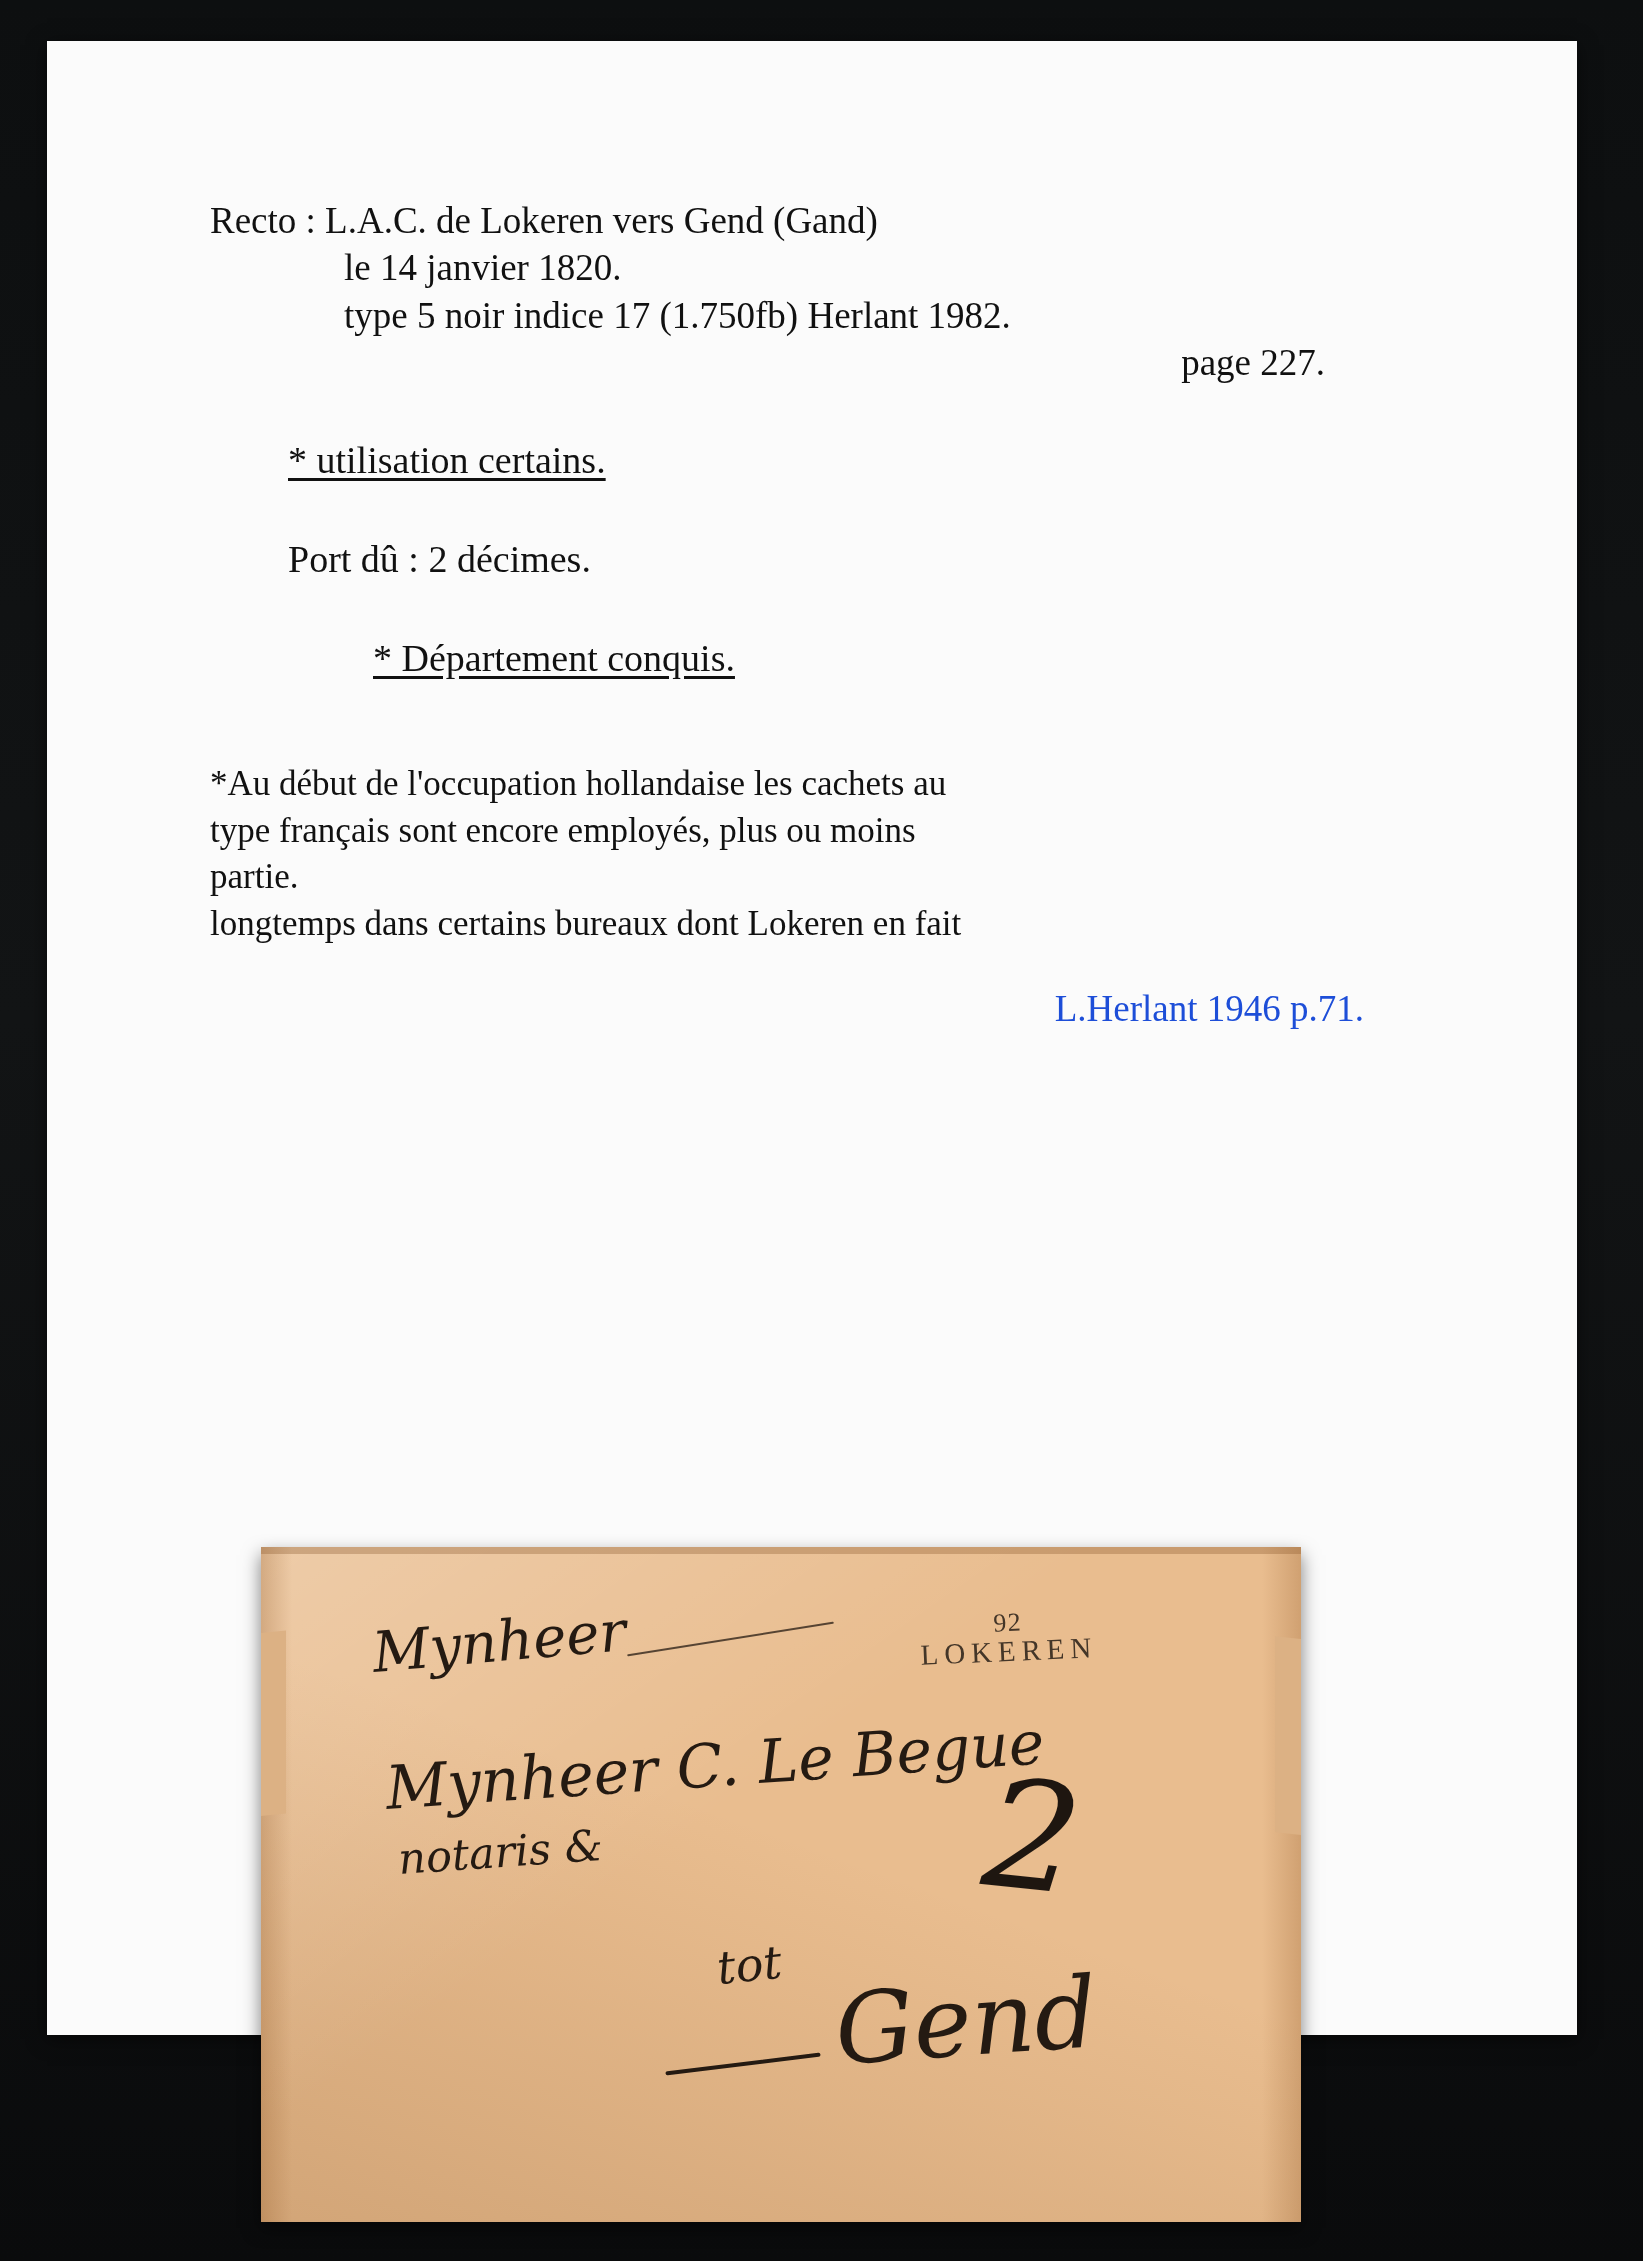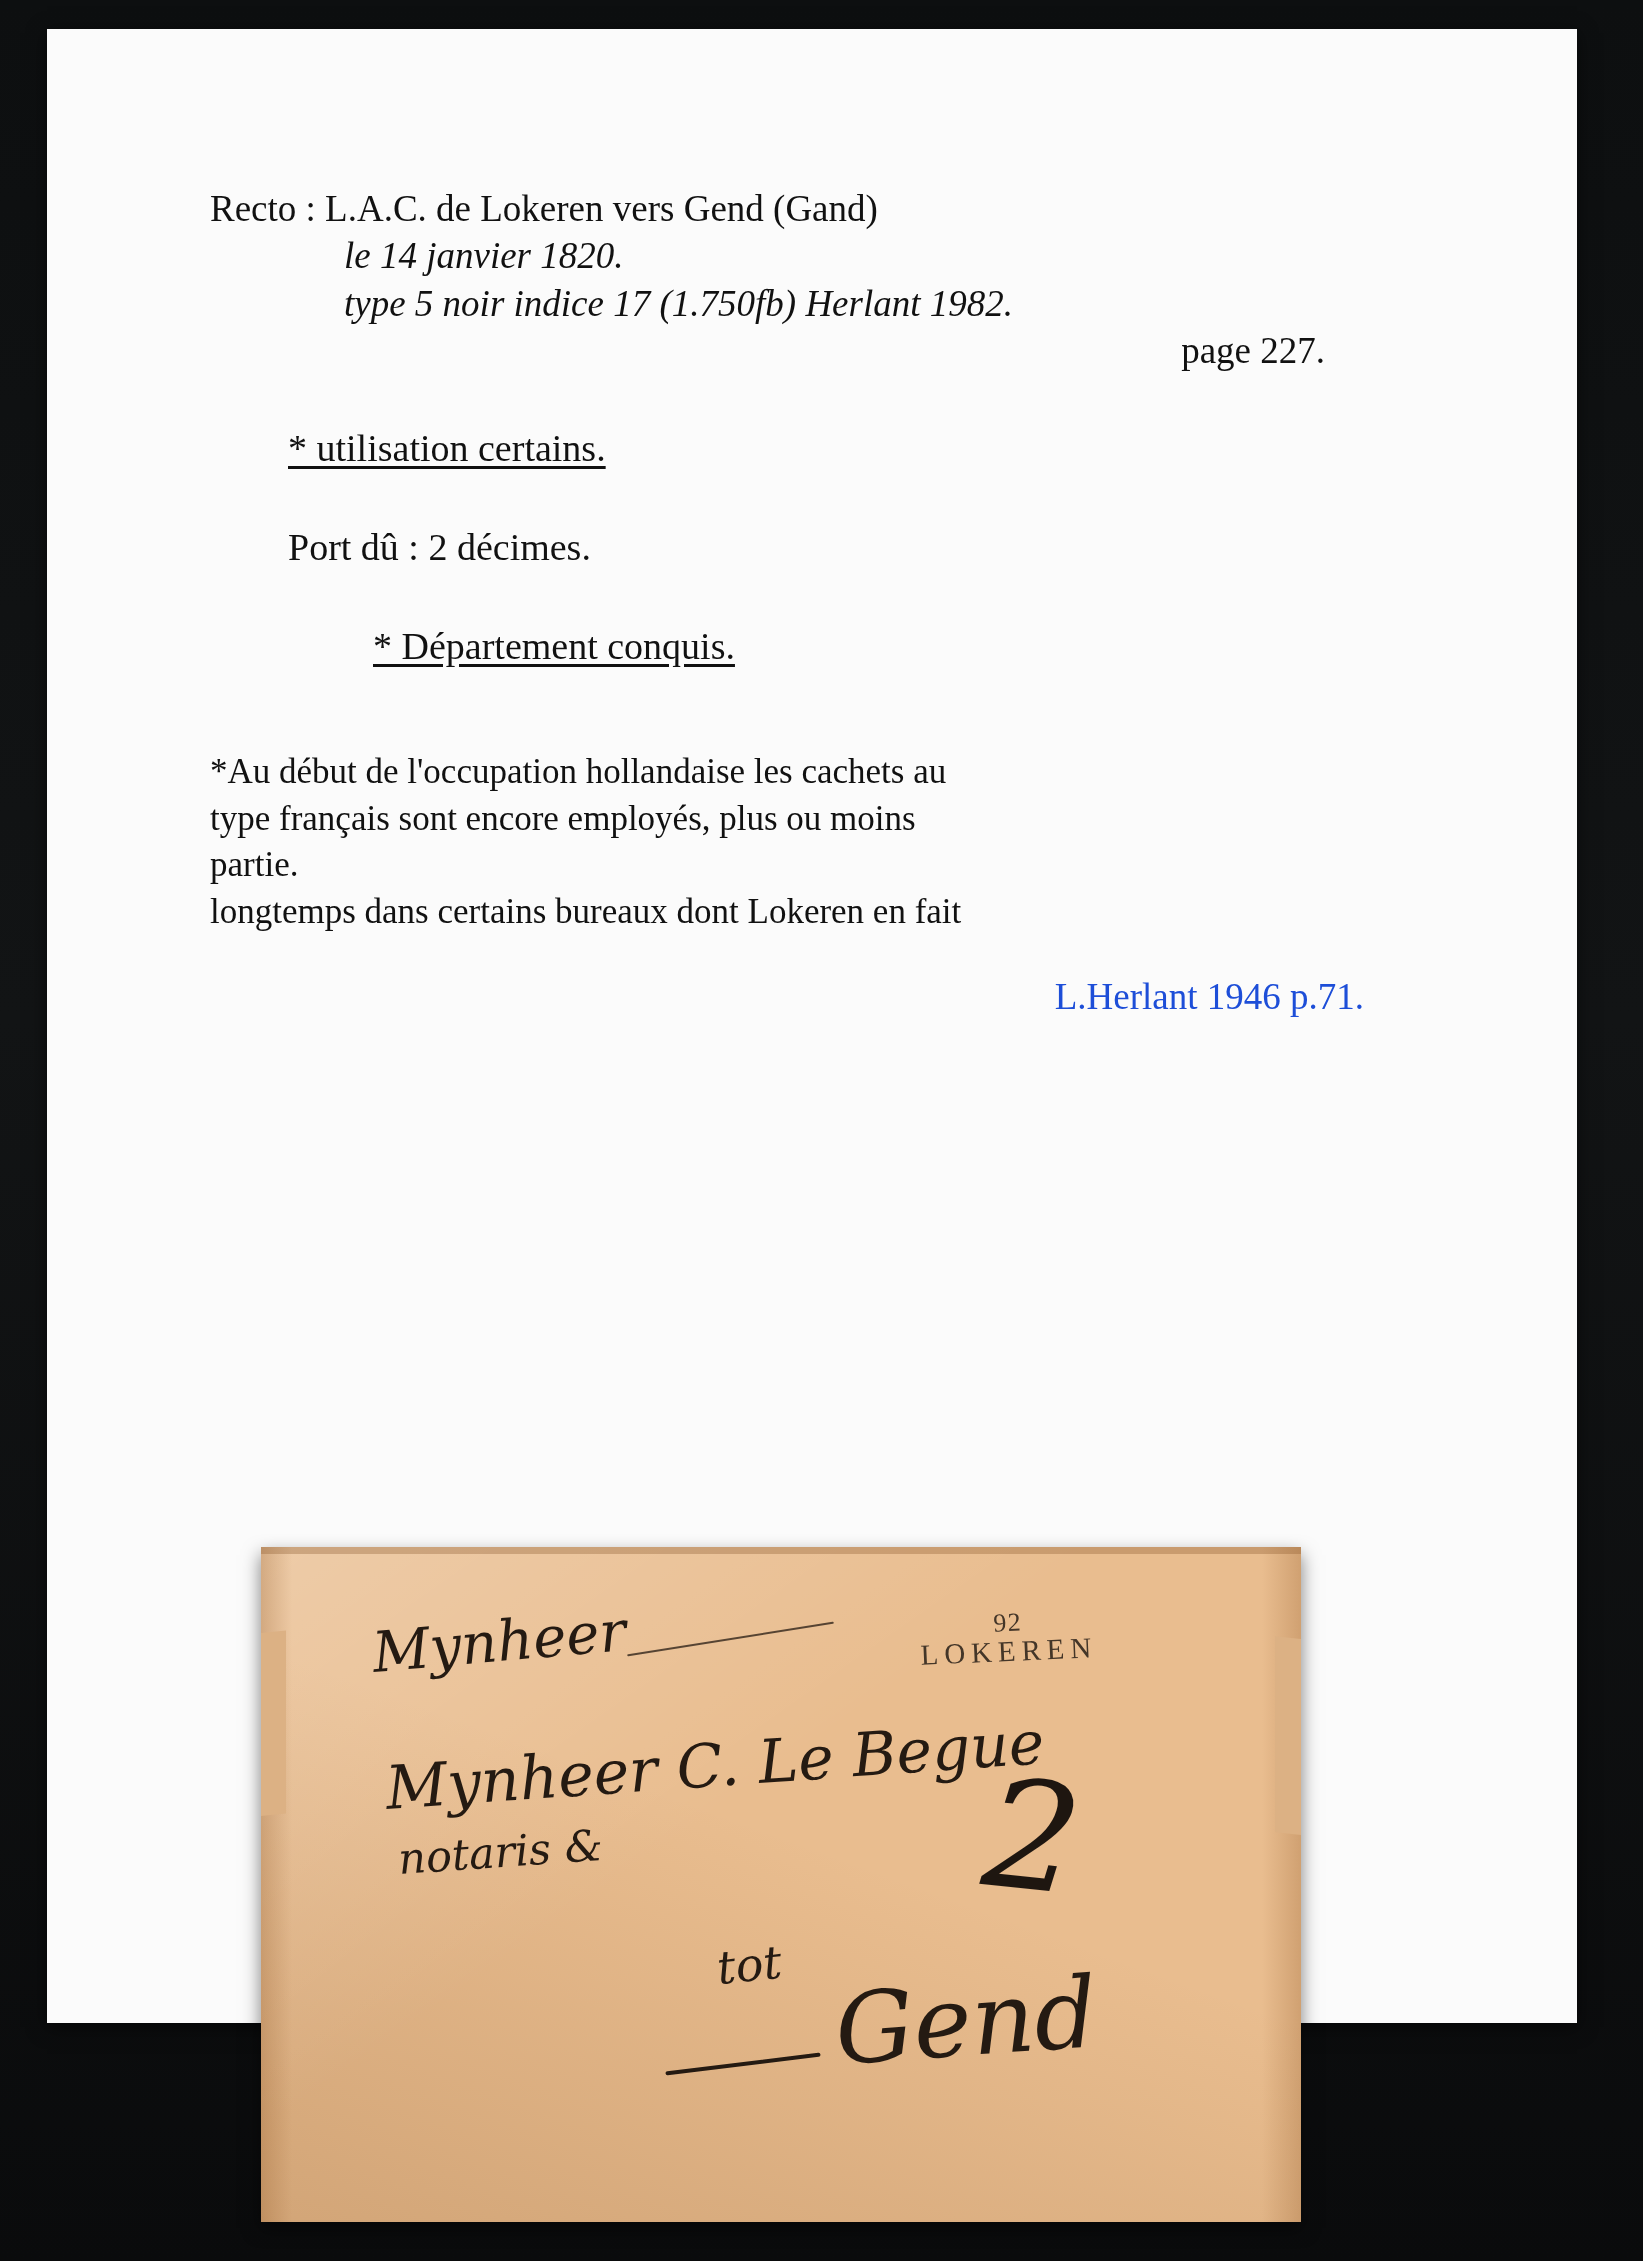--- a/index.html
+++ b/index.html
@@ -21,21 +21,21 @@
     left: 0; top: 0;
     width: 1643px;
     height: 2261px;
     background: linear-gradient(180deg,#0d0f10 0%, #121415 45%, #0a0b0c 100%);
   }
 
   
   #page {
     position: absolute;
     left: 47px;
-    top: 29px;
+    top: 41px;
     width: 1530px;
     height: 1994px;
     background: #fbfbfb;
     box-shadow: 0 3.9px 18px rgba(0,0,0,0.55);
   }
 
   #page-inner {
     position: absolute;
     left: 163px;
     top: 156px;
@@ -43,21 +43,21 @@
   }
 
   .line {
     color: #111111;
     font-size: 37px;
     line-height: 1.28;
     white-space: pre;
   }
 
   .blk { margin-bottom: 0; }
-  .indent2 { padding-left: 134px; font-style: italic; }
+  .indent2 { padding-left: 134px; }
   .indent3 { padding-left: 95px; }
   .right { text-align: right; padding-right: 124px; }
 
   .gap-sm { height: 29px; }
   .gap-md { height: 39px; }
   .gap-lg { height: 50px; }
 
   .underlined {
     text-decoration: underline;
     text-underline-offset: 4.6px;

